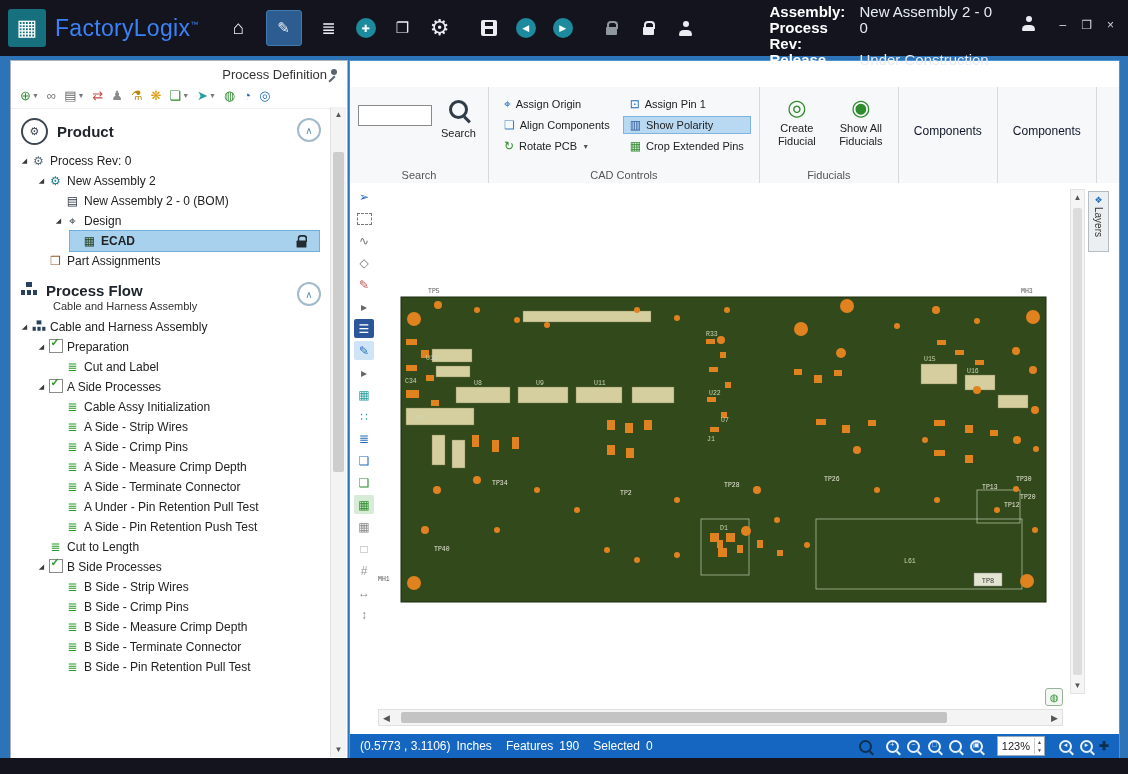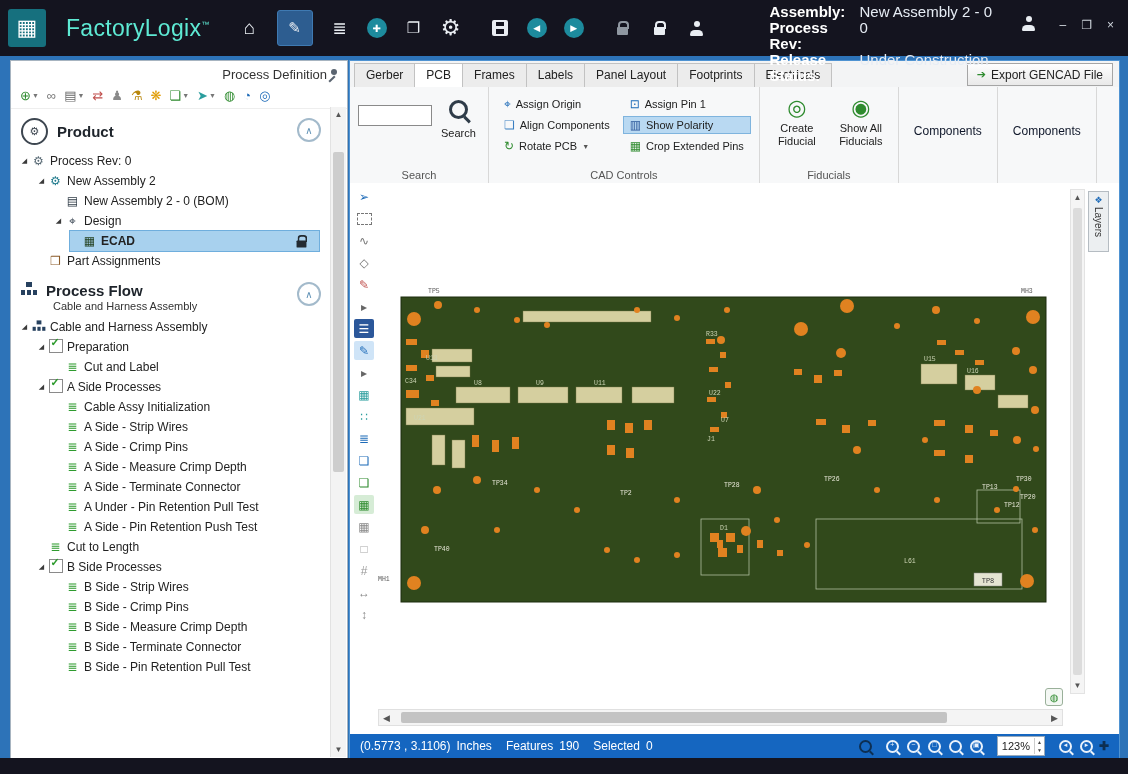--- a/index.html
+++ b/index.html
@@ -4,21 +4,21 @@
 <style>
   html,body{margin:0;padding:0;width:1128px;height:774px;overflow:hidden;
     font-family:"Liberation Sans",sans-serif;}
   #app{position:absolute;inset:0;width:1128px;height:774px;background:#2d73b8;}
 
   
   .titlebar{position:absolute;top:0;left:0;right:0;height:56px;background:#14141f;
     display:flex;align-items:center;color:#e9edf2;z-index:6;}
   .logo-box{width:38px;height:38px;margin-left:8px;background:#16707e;border-radius:3px;
     display:flex;align-items:center;justify-content:center;color:#fff;font-size:22px;flex:none;}
-  .app-name{font-size:23px;font-weight:400;color:#5eead4;margin-left:20px;letter-spacing:.3px;white-space:nowrap;}
+  .app-name{font-size:23px;font-weight:400;color:#3b82f6;margin-left:9px;letter-spacing:.3px;white-space:nowrap;}
   .app-name sup{font-size:8px;}
   .tb-icons{display:flex;align-items:center;gap:17px;margin-left:30px;}
   .tbi-item{display:flex;align-items:center;justify-content:center;min-width:20px;height:32px;color:#e9edf2;}
   .tile{background:#2d5d90;border:1px solid #3f7ab2;border-radius:3px;width:34px;height:34px;}
   .tb-circle{width:20px;height:20px;border-radius:50%;display:flex;align-items:center;justify-content:center;color:#fff;}
   .floppy{width:16px;height:16px;background:#e9edf2;border-radius:2px;position:relative;}
   .floppy::before{content:"";position:absolute;top:2px;left:4px;width:8px;height:4px;background:#14141f;}
   .floppy::after{content:"";position:absolute;bottom:2px;left:4px;width:8px;height:5px;background:#14141f;}
   .lockw,.lockg,.lockd{width:11px;height:8px;border-radius:1px;position:relative;margin-top:5px;display:inline-block;}
   .lockw{background:#e9edf2;} .lockg{background:#8f97a1;} .lockd{background:#232a31;}
@@ -390,35 +390,20 @@
       </div>
 
     <div class="lp-scroll">
       <div class="sb-arrow">▲</div>
       <div class="lp-thumb"></div>
       <div class="sb-arrow bottom">▼</div>
     </div>
   </div>
 
   <div class="main-panel">
-    <div class="tab-row">
-      <span id="tab-strip" style="display:flex;align-items:flex-end;">
-          <span class="tab">Gerber</span>
-          <span class="tab active">PCB</span>
-          <span class="tab">Frames</span>
-          <span class="tab">Labels</span>
-          <span class="tab">Panel Layout</span>
-          <span class="tab">Footprints</span>
-          <span class="tab">Electricals</span>
-        </span>
-      <span class="export-btn">
-        <span class="exp-ic">➔</span>
-        <span>Export GENCAD File</span>
-      </span>
-    </div>
 
     <div class="ribbon">
       <div class="rgroup search-group">
         <input class="search-input" value="" style="">
         <span class="search-btn">
           <span class="bmag"></span>
           <span>Search</span>
         </span>
         <span class="rgroup-label">Search</span>
       </div>

